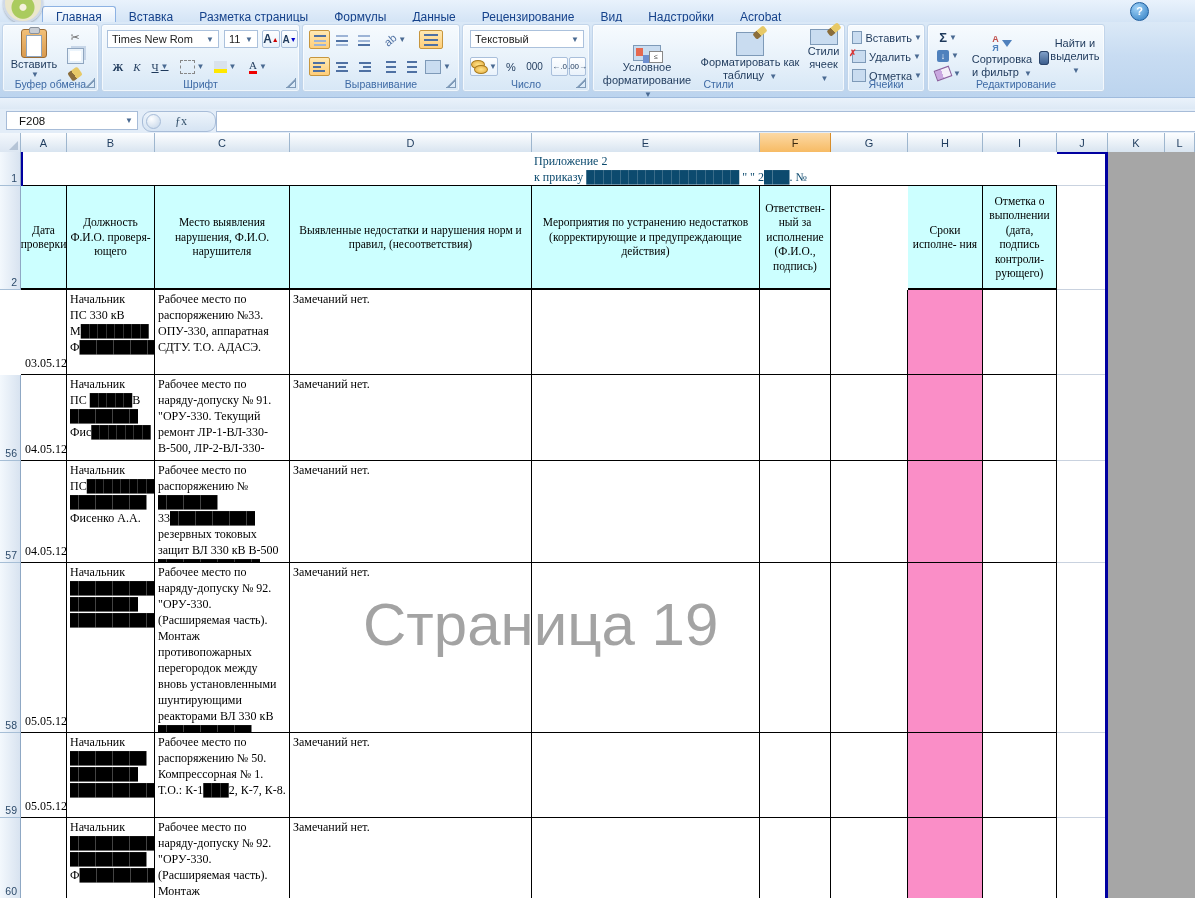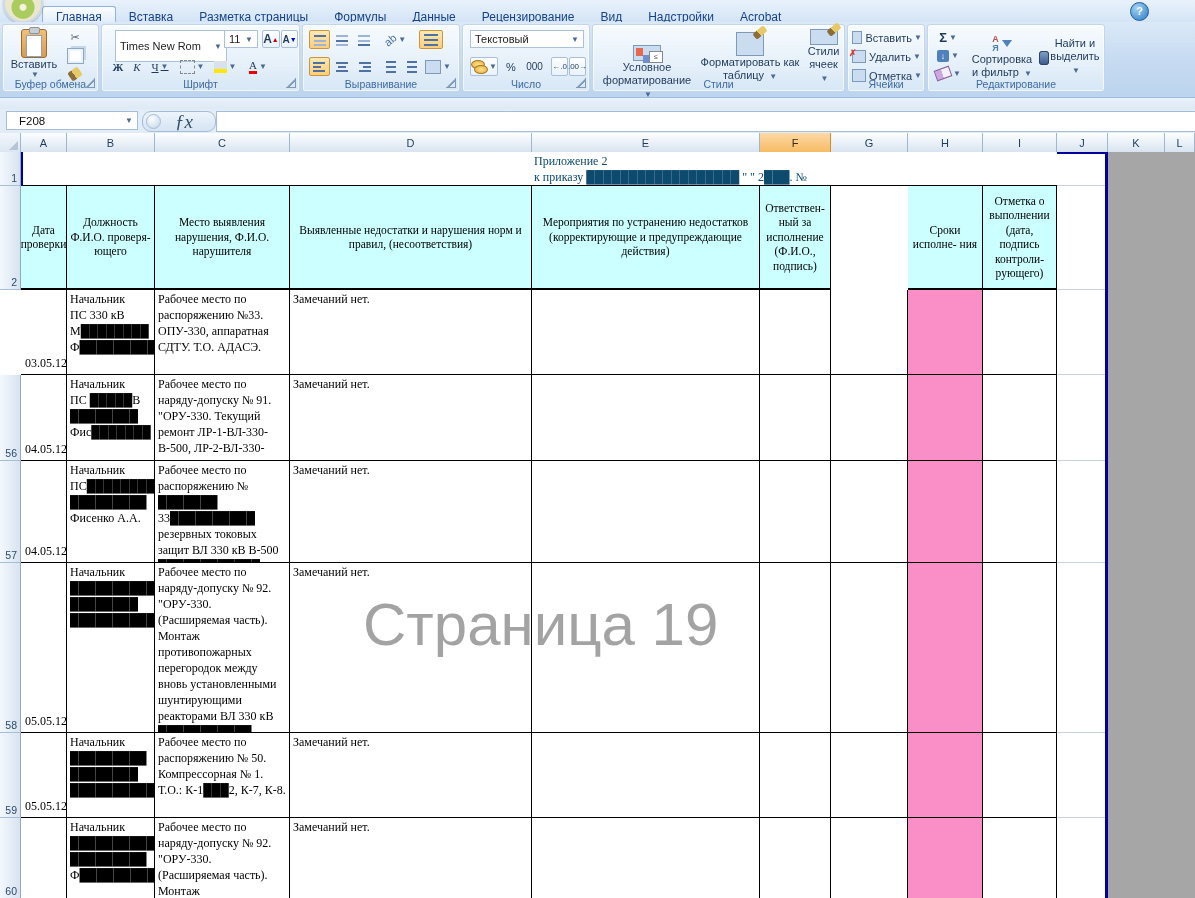--- a/index.html
+++ b/index.html
@@ -72,21 +72,21 @@
           background:linear-gradient(#EAF2FB,#DCE8F5);border-top:1px solid #9FBBDD}
   .fbar{position:absolute;left:0;top:109px;right:0;height:24px;background:#E3EDF8;border-bottom:1px solid #A9C0DE}
   .namebox{position:absolute;left:6px;top:2px;width:132px;height:19px;background:#fff;
            border:1px solid #A7BCD8;font-size:11.5px;color:#111;display:flex;align-items:center;
            padding-left:12px;box-sizing:border-box}
   .namebox .arrow{position:absolute;right:4px}
   .fxpill{position:absolute;left:142px;top:2px;width:72px;height:19px;border:1px solid #A7BCD8;
           border-radius:9px;background:linear-gradient(#EDF4FB,#D6E4F3);display:flex;align-items:center}
   .fxcirc{width:13px;height:13px;border-radius:50%;margin-left:3px;
           background:radial-gradient(circle at 35% 30%,#FDFEFF,#C2D4E8);border:1px solid #A7BCD8}
-  .fxsym{font-family:"Liberation Serif",serif;font-style:italic;font-size:19px;color:#33506B;margin-left:14px}
+  .fxsym{font-family:"Liberation Serif",serif;font-size:12px;color:#33506B;margin-left:14px}
   .finput{position:absolute;left:216px;top:2px;right:0;height:19px;background:#fff;border:1px solid #A7BCD8;border-right:none}
 
   
   .chead{position:absolute;left:0;top:133px;right:0;height:19px;background:linear-gradient(#FDFEFF,#D8E4F0);
          border-bottom:1px solid #8FA8C4}
   .corner{position:absolute;left:0;top:0;width:21px;height:19px;background:linear-gradient(#F2F7FC,#DCE6F2);
           border-right:1px solid #9EB6CE;box-sizing:border-box}
   .corner::after{content:"";position:absolute;right:2px;bottom:2px;border-left:9px solid transparent;border-bottom:9px solid #B5C4D6}
   .ch{position:absolute;top:0;height:19px;border-right:1px solid #9EB6CE;box-sizing:border-box;
       font-size:11px;color:#1F3C5E;display:flex;align-items:center;justify-content:center}
@@ -150,21 +150,21 @@
         <span class="ic-box" style="box-shadow:3px -3px 0 -1px #C7D6E8"></span>
       </div>
       <div class="btn" style="left:62px;top:40px;width:20px;height:17px">
         <span style="width:12px;height:10px;transform:rotate(-35deg);background:linear-gradient(90deg,#8A6D3B 40%,#E7C967 40%);border-radius:2px"></span>
       </div>
       <div class="glabel">Буфер обмена</div>
       <div class="launcher"></div>
     </div>
 
     <div class="group" style="left:101px;width:199px">
-      <div class="combo" style="left:13px;top:5px;width:112px;height:32px">
+      <div class="combo" style="left:5px;top:5px;width:112px;height:18px">
         <span>Times New Rom</span>
           <span class="arrow">▼</span>
       </div>
       <div class="combo" style="left:122px;top:5px;width:34px;height:18px">
         <span>11</span>
           <span class="arrow">▼</span>
       </div>
       <div class="btn frame" style="left:160px;top:5px;width:18px;height:18px;font-size:12px">
           <b>А</b>
           <span style="font-size:7px;color:#C00">▲</span>

